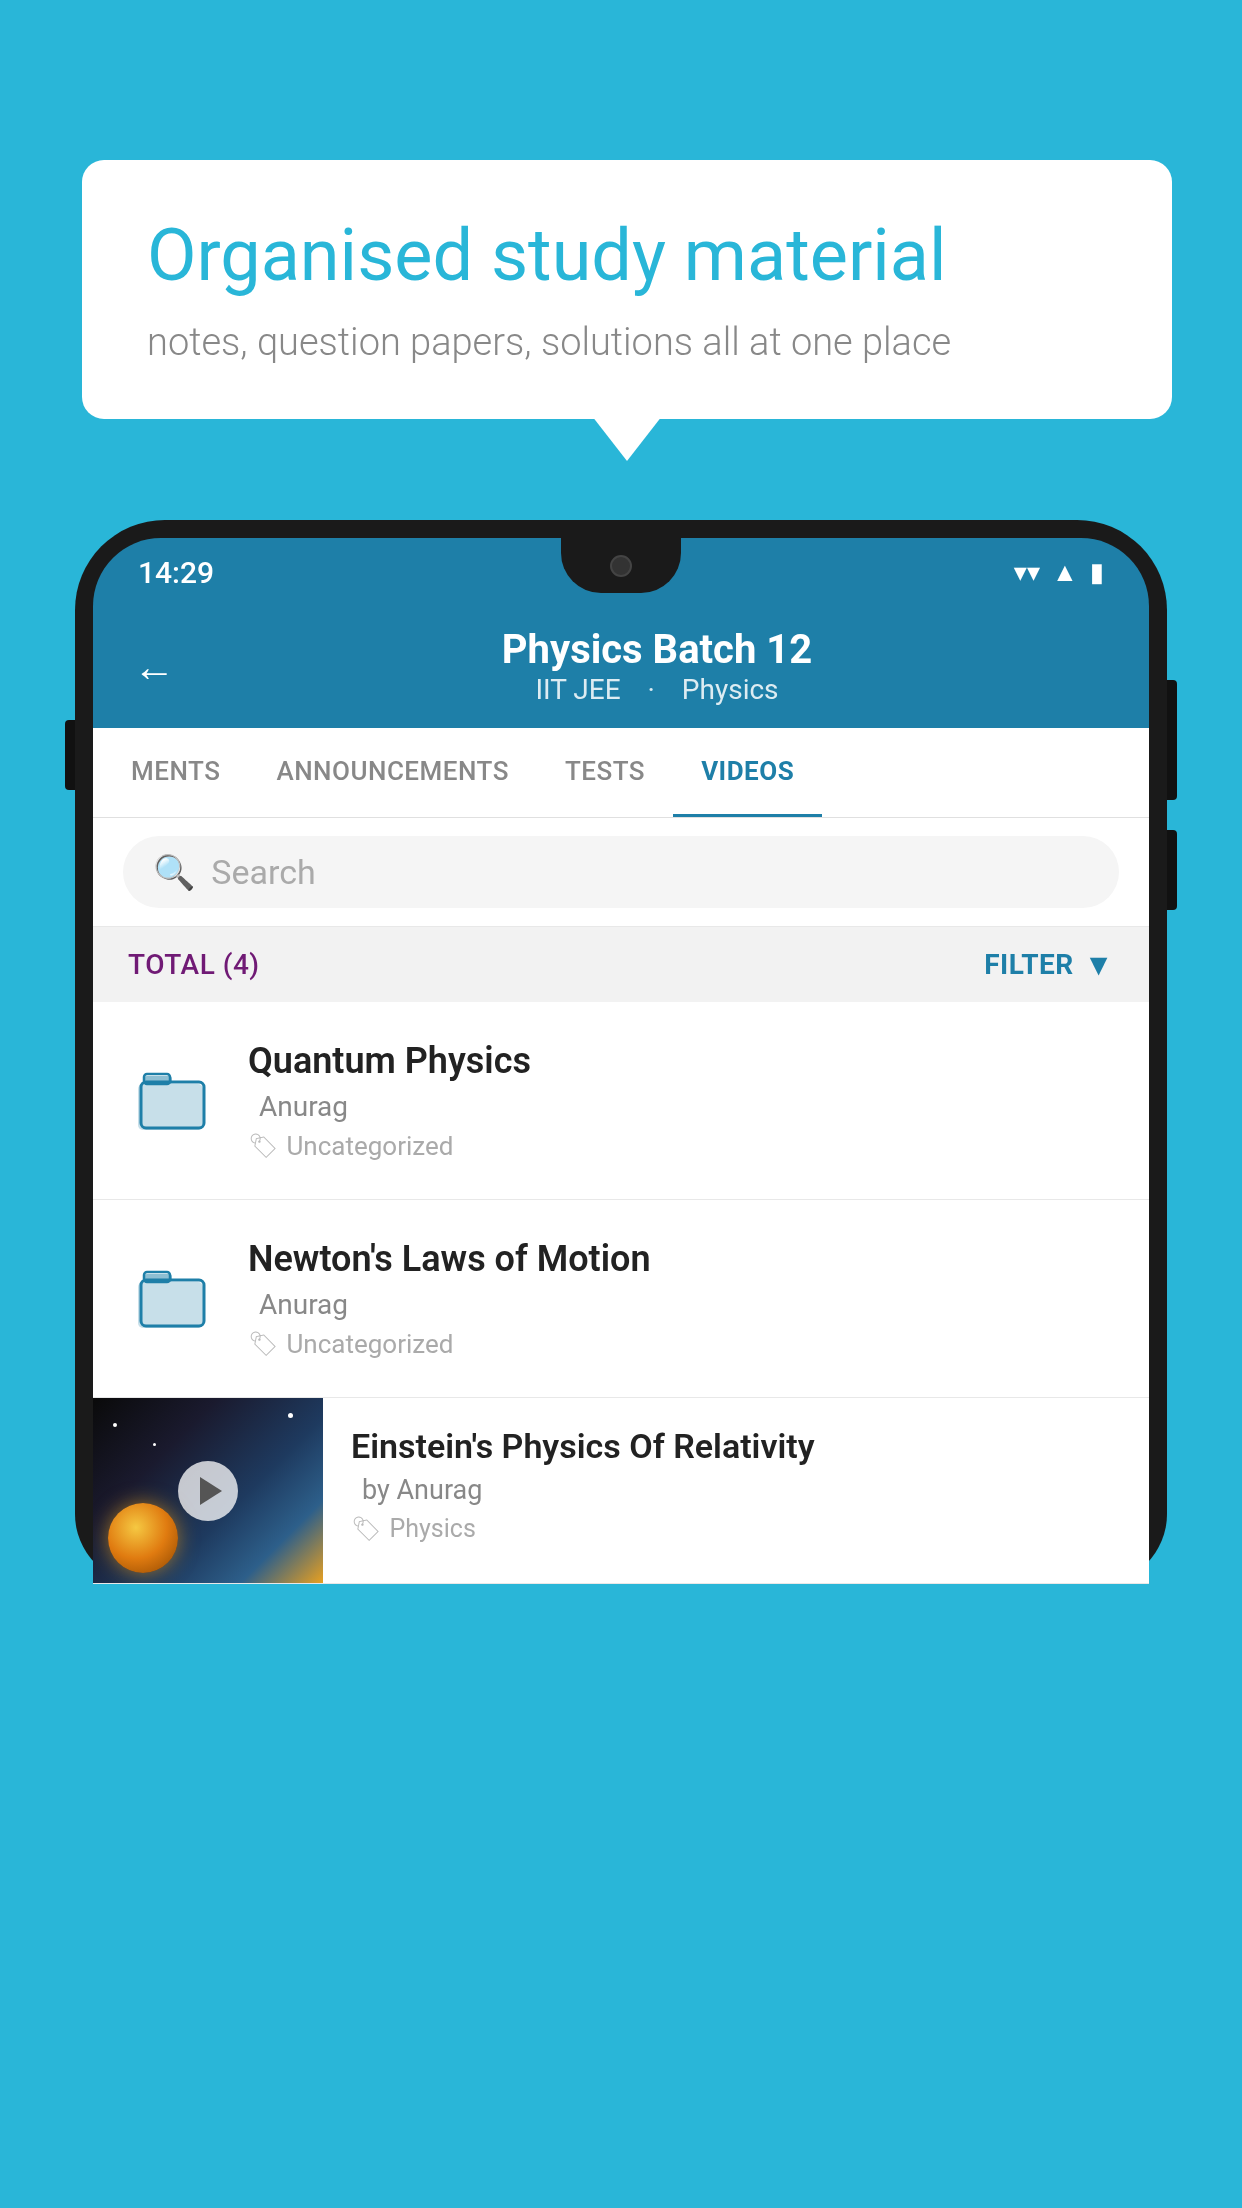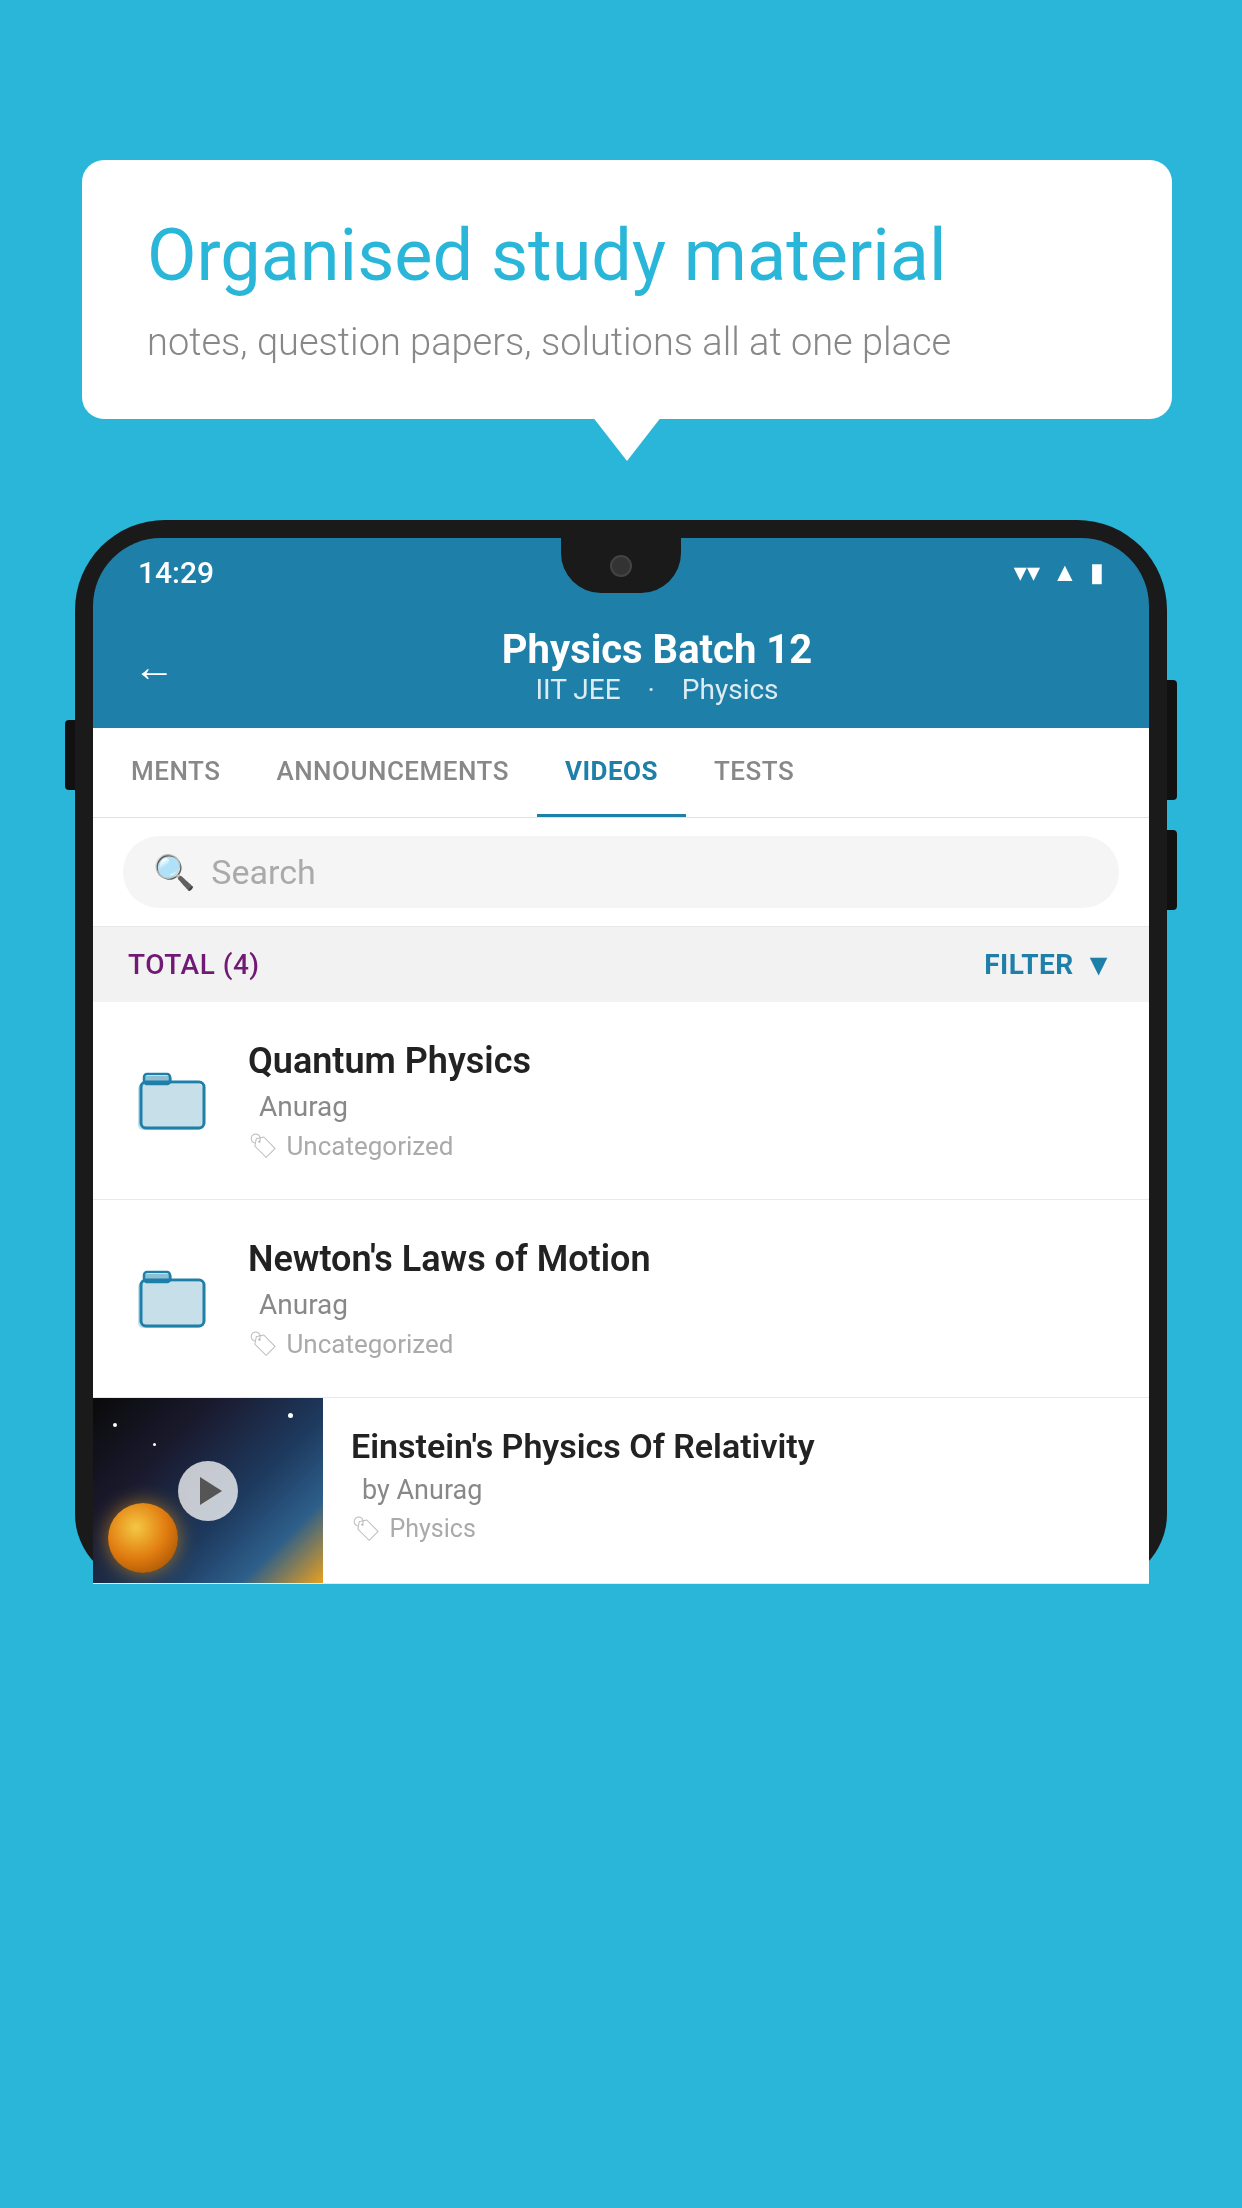--- a/index.html
+++ b/index.html
@@ -454,22 +454,22 @@
           <span>IIT JEE</span>
           <span> · </span>
           <span>Physics</span>
         </div>
       </div>
     </div>
 
     <div class="tabs-bar">
       <div class="tab-item">MENTS</div>
       <div class="tab-item">ANNOUNCEMENTS</div>
+      <div class="tab-item">TESTS</div>
       <div class="tab-item active">VIDEOS</div>
-      <div class="tab-item">TESTS</div>
     </div>
 
     <div class="search-container">
       <div class="search-input-wrapper">
         <span class="search-icon-el">🔍</span>
         <span class="search-placeholder">Search</span>
       </div>
     </div>
 
     <div class="filter-bar">

